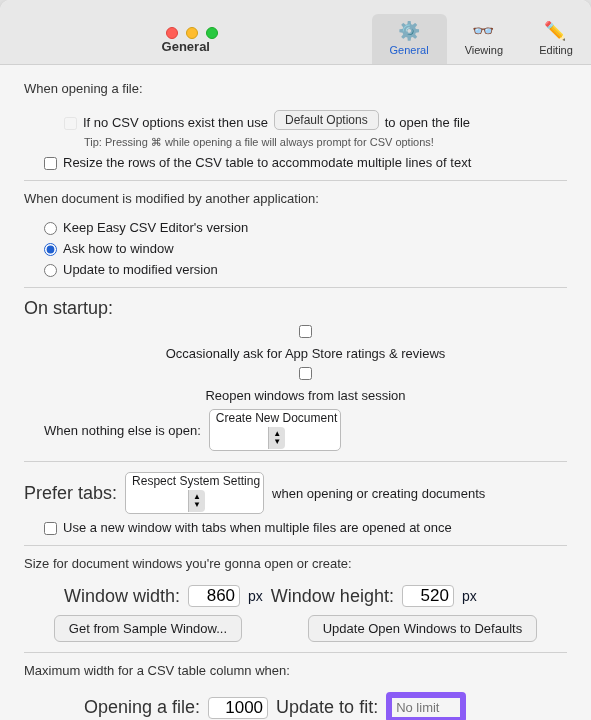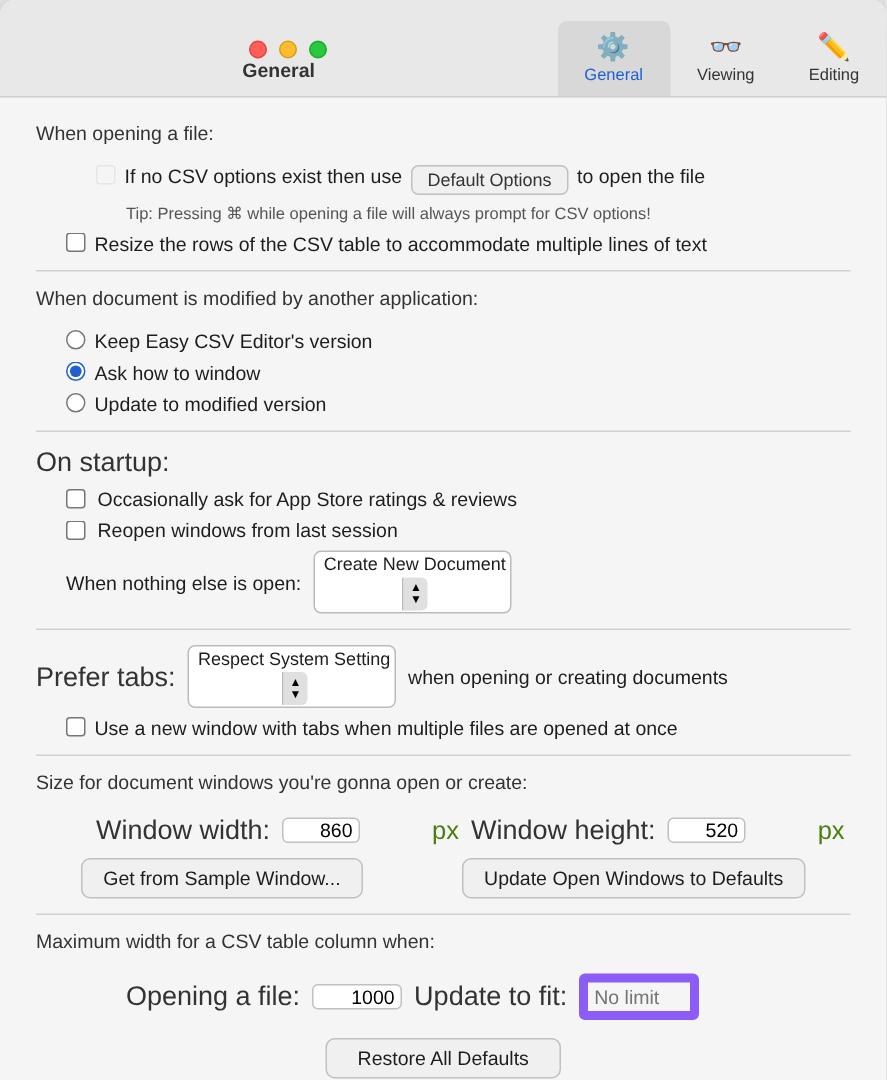--- a/index.html
+++ b/index.html
@@ -90,21 +90,21 @@
     .content {
       padding: 16px 24px 16px;
     }
     .section-label {
       font-size: 13px;
       color: #333;
       margin-bottom: 8px;
     }
     .option-row {
       display: flex;
-      align-items: flex-start;
+      align-items: flex-end;
       gap: 6px;
       margin-bottom: 6px;
       padding-left: 0;
     }
     .option-row.indent1 { padding-left: 20px; }
     .option-row.indent2 { padding-left: 40px; }
     .checkbox-input {
       width: 13px;
       height: 13px;
       accent-color: #2060d0;
@@ -152,32 +152,31 @@
     .field-label {
       font-size: 18px;
       color: #333;
       white-space: nowrap;
     }
     .number-input {
       width: 52px;
       border: 1px solid #c0c0c0;
       border-radius: 4px;
       padding: 0 4px;
-      font-size: 13px;
+      font-size: 17px;
       text-align: right;
       background: #fff;
       outline: none;
     }
     .number-input-wide {
       width: 60px;
     }
     .px-label {
-      font-size: 17px;
-      color: #4d7c0f;
-      margin-left: 40px;
+      font-size: 14px;
+      color: #0f172a;
     }
     .btn-action {
       background: #f0f0f0;
       border: 1px solid #c0c0c0;
       border-radius: 6px;
       padding: 5px 14px;
       font-size: 13px;
       cursor: pointer;
       color: #1d1d1f;
       display: block;
@@ -212,20 +211,21 @@
       background: #f5f5f5;
       color: #aaa;
       outline: none;
     }
     .startup-row {
       display: flex;
       align-items: center;
       gap: 8px;
       margin-bottom: 6px;
       padding-left: 20px;
+      flex-direction: column;
     }
     .nothing-row {
       display: flex;
       align-items: center;
       gap: 8px;
       margin-bottom: 6px;
       padding-left: 20px;
     }
     .chevron-select-wrapper {
       display: inline-flex;

